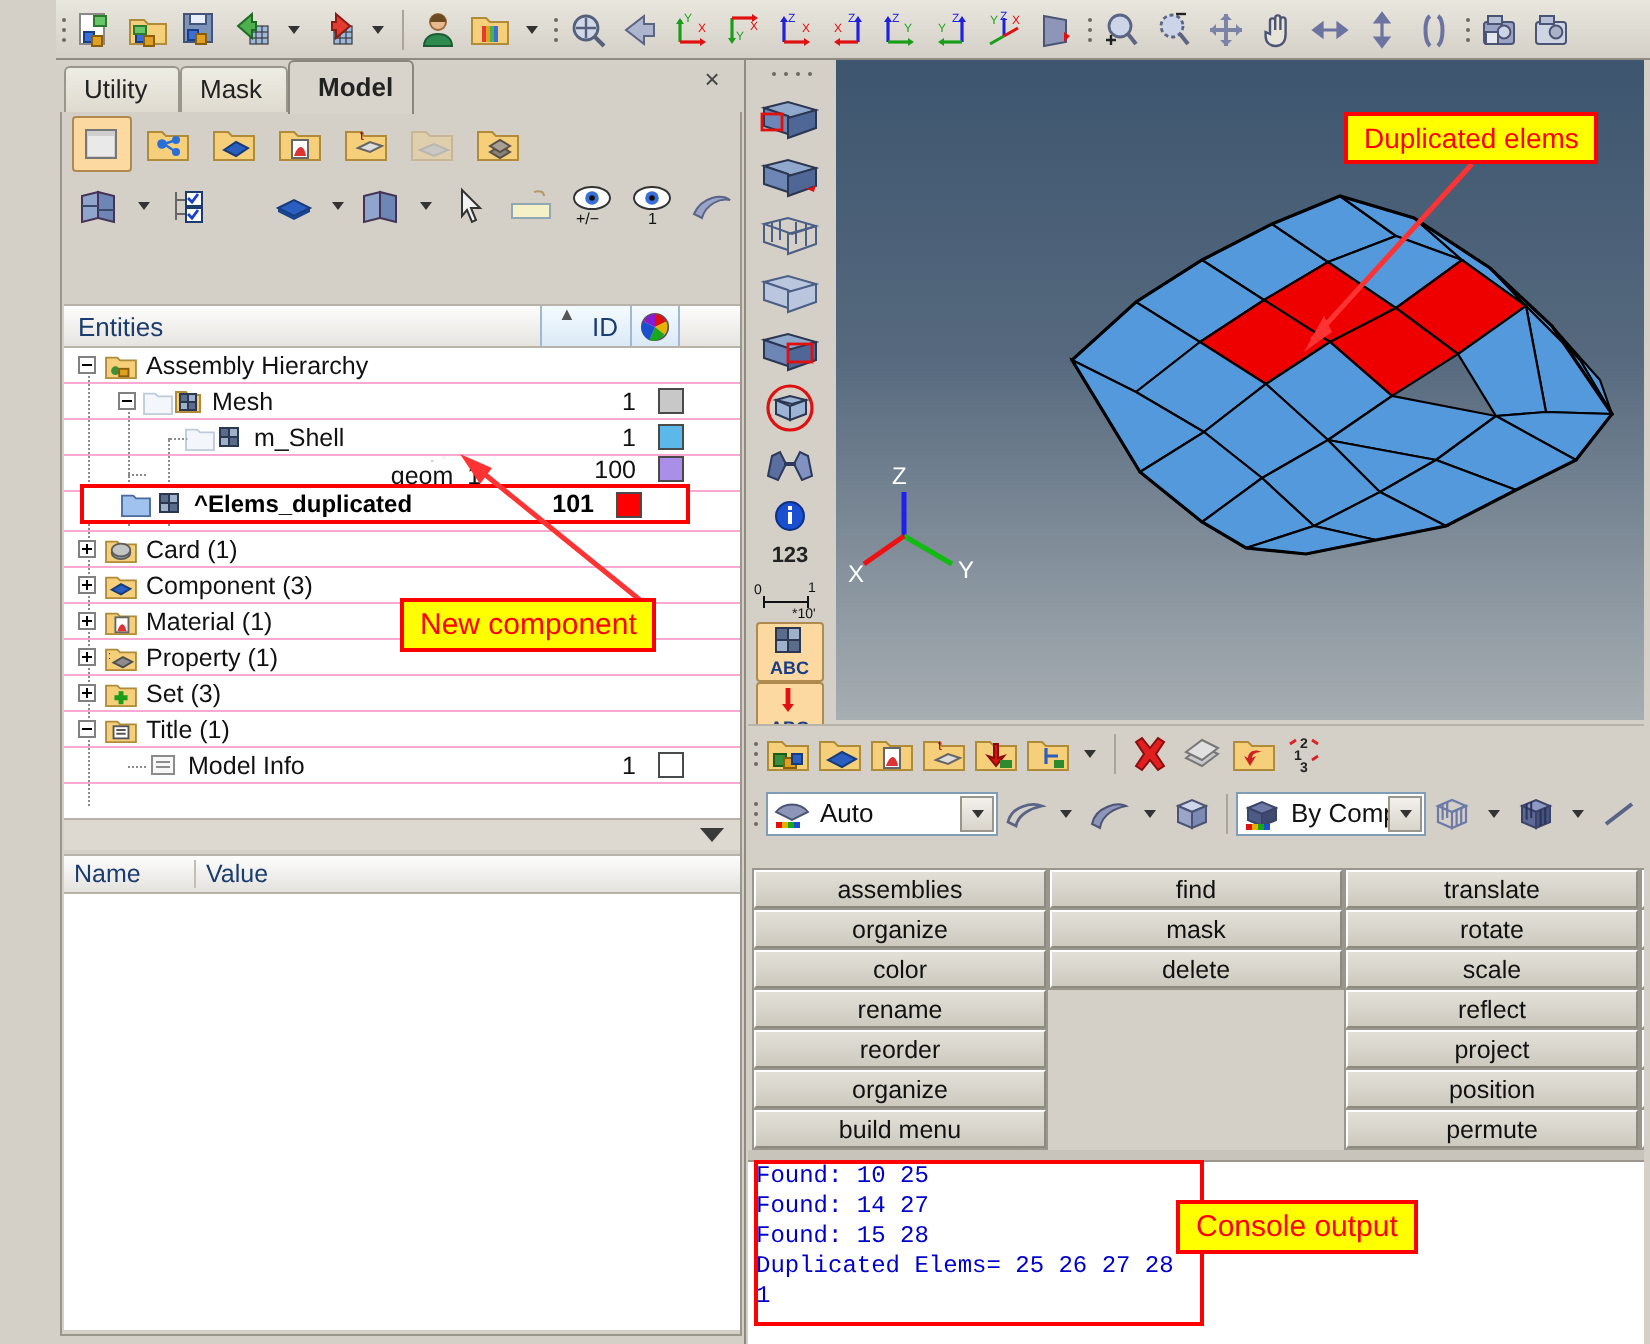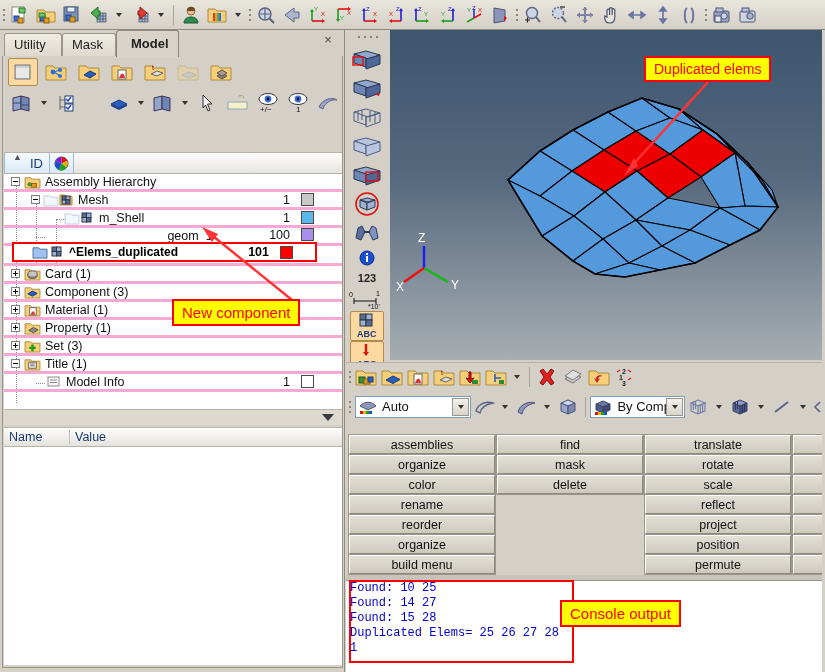--- a/index.html
+++ b/index.html
@@ -2,21 +2,21 @@
 <html><head>
 <meta charset="utf-8">
 <style>
   * { box-sizing: border-box; }
   html, body { margin:0; padding:0; }
   body {
     width:825px; height:672px; overflow:hidden;
     font-family:"Liberation Sans", sans-serif;
     font-size:12px; background:#d4d0c8; position:relative;
   }
-  .app { position:absolute; inset:0; }
+  .app { position:absolute; inset:0;margin-left:28px; }
 
   
   .topbar{
     position:absolute; left:0; top:0; width:825px; height:30px;
     background:linear-gradient(#e9e6de,#d4d0c8);
     border-bottom:1px solid #8f8b80; display:flex; align-items:center;
   }
   .grip{width:7px;height:24px;display:flex;flex-direction:column;justify-content:center;align-items:center;gap:3px;flex:none;}
   .grip i{width:2px;height:2px;background:#6d6a62;display:block;border-radius:50%;}
   .tbtn{width:26px;height:26px;flex:none;position:relative;display:flex;align-items:center;justify-content:center;}
@@ -42,21 +42,21 @@
      display:flex;align-items:center;}
   .entities-hdr .lbl{flex:1;padding-left:7px;font-size:13px;color:#1a3c6e;}
   .hdr-id{width:46px;text-align:right;padding-right:6px;font-size:13px;color:#1a3c6e;position:relative;
           background:linear-gradient(#f4fbff,#dbe9f6);border-left:1px solid #9fb9d4;border-right:1px solid #9fb9d4;height:100%;
           display:flex;align-items:center;justify-content:flex-end;}
   .hdr-color{width:24px;display:flex;align-items:center;justify-content:center;height:100%;
           background:linear-gradient(#f4fbff,#dbe9f6);border-right:1px solid #9fb9d4;}
   .hdr-pad{width:30px;height:100%;}
 
   .tree{position:absolute;left:1px;top:118px;width:338px;height:235px;background:#fff;overflow:hidden;}
-  .trow{height:18px;display:flex;align-items:center;position:relative;border-bottom:3px solid #f9a8d4;font-size:12.5px;color:#111;}
+  .trow{height:18px;display:flex;align-items:center;position:relative;border-bottom:1px solid #f9a8d4;font-size:12.5px;color:#111;}
   .trow .expander{width:11px;height:11px;flex:none;display:flex;align-items:center;justify-content:center;}
   .exp-box{width:9px;height:9px;border:1px solid #808080;background:#fff;position:relative;}
   .exp-box:before{content:"";position:absolute;left:1px;top:3px;width:5px;height:1px;background:#000;}
   .exp-box.plus:after{content:"";position:absolute;left:3px;top:1px;width:1px;height:5px;background:#000;}
   .tlabel{padding-left:4px;white-space:nowrap;}
   .tnum{position:absolute;right:52px;text-align:right;font-size:12.5px;}
   .sw{position:absolute;right:28px;width:13px;height:13px;border:1px solid #4a4a4a;}
   .dots{position:absolute;border-left:1px dotted #8a8a8a;}
   .hline{position:absolute;border-top:1px dotted #8a8a8a;}
   .selrow{position:absolute;left:8px;width:305px;height:20px;border:2px solid #f00;background:#fff;z-index:5;display:flex;align-items:center;}
@@ -493,20 +493,21 @@
             </svg>
         </div>
         <div class="ibtn">
           <svg width="24" height="22" viewBox="0 0 24 22">
               <path d="M3 15c4-9 14-10 18-7-5-1-12 2-14 9z" fill="#9aa3c8" stroke="#5a6487"></path>
             </svg>
         </div>
       </div>
 
       <div class="entities-hdr">
+        <div class="lbl">Entities</div>
         <div class="hdr-id">
           <span style="position:absolute;left:8px;top:-1px;color:#555;font-size:9px;">▲</span>
           <span>ID</span>
         </div>
         <div class="hdr-color">
           <svg width="15" height="15" viewBox="0 0 16 16">
             <circle cx="8" cy="8" r="7" fill="#ddd" stroke="#555"></circle>
             <path d="M8 8 L8 1 A7 7 0 0 1 14 5 Z" fill="#e01010"></path>
             <path d="M8 8 L14 5 A7 7 0 0 1 13 12 Z" fill="#e8b000"></path>
             <path d="M8 8 L13 12 A7 7 0 0 1 5 15 Z" fill="#1aa81a"></path>

